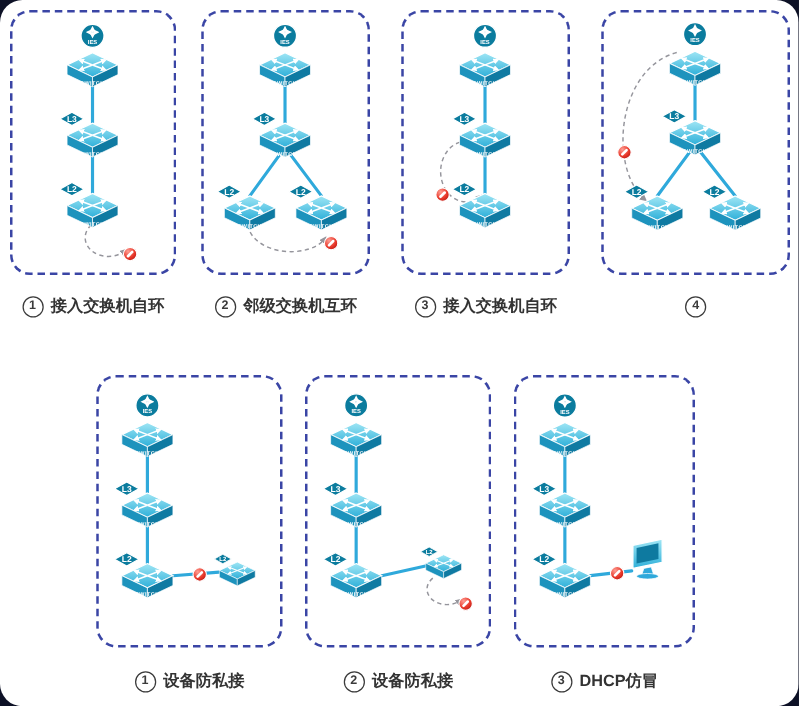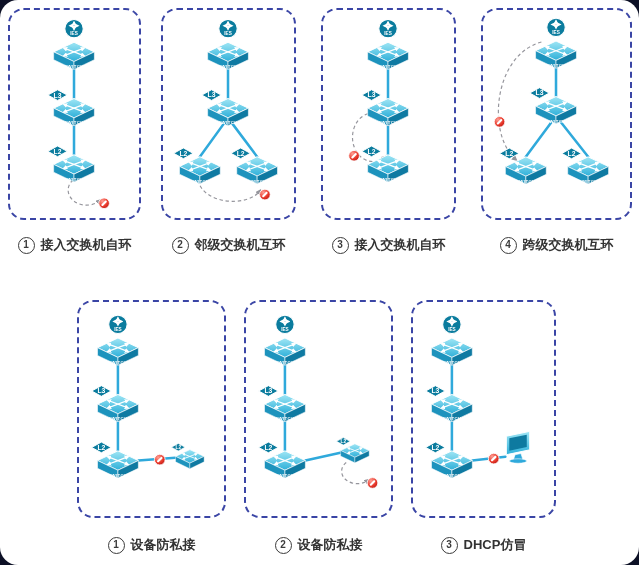--- a/index.html
+++ b/index.html
@@ -232,21 +232,20 @@
   <div class="cap" style="left:161px;top:236px;width:135px">
     <span class="num">2</span>
     <span class="ct">邻级交换机互环</span>
   </div>
   <div class="cap" style="left:321px;top:236px;width:135px">
     <span class="num">3</span>
     <span class="ct">接入交换机自环</span>
   </div>
   <div class="cap" style="left:481px;top:236px;width:151px">
     <span class="num">4</span>
-    <span class="ct">跨级交换机互环</span>
   </div>
 
   <div class="panel" style="left:77px;top:300px;width:149px;height:218px">
     <svg viewBox="0 0 149 214" width="145" height="214">
       <path class="lk" d="M40,54 V92 M40,112 V150 M61,160 L99,157"></path>
       <g transform="translate(18,33)">
         <use href="#sw"></use>
         <text class="swt" x="22" y="27.8">SWITCH</text>
         <g transform="translate(12,-23)">
           <use href="#iesb"></use>

